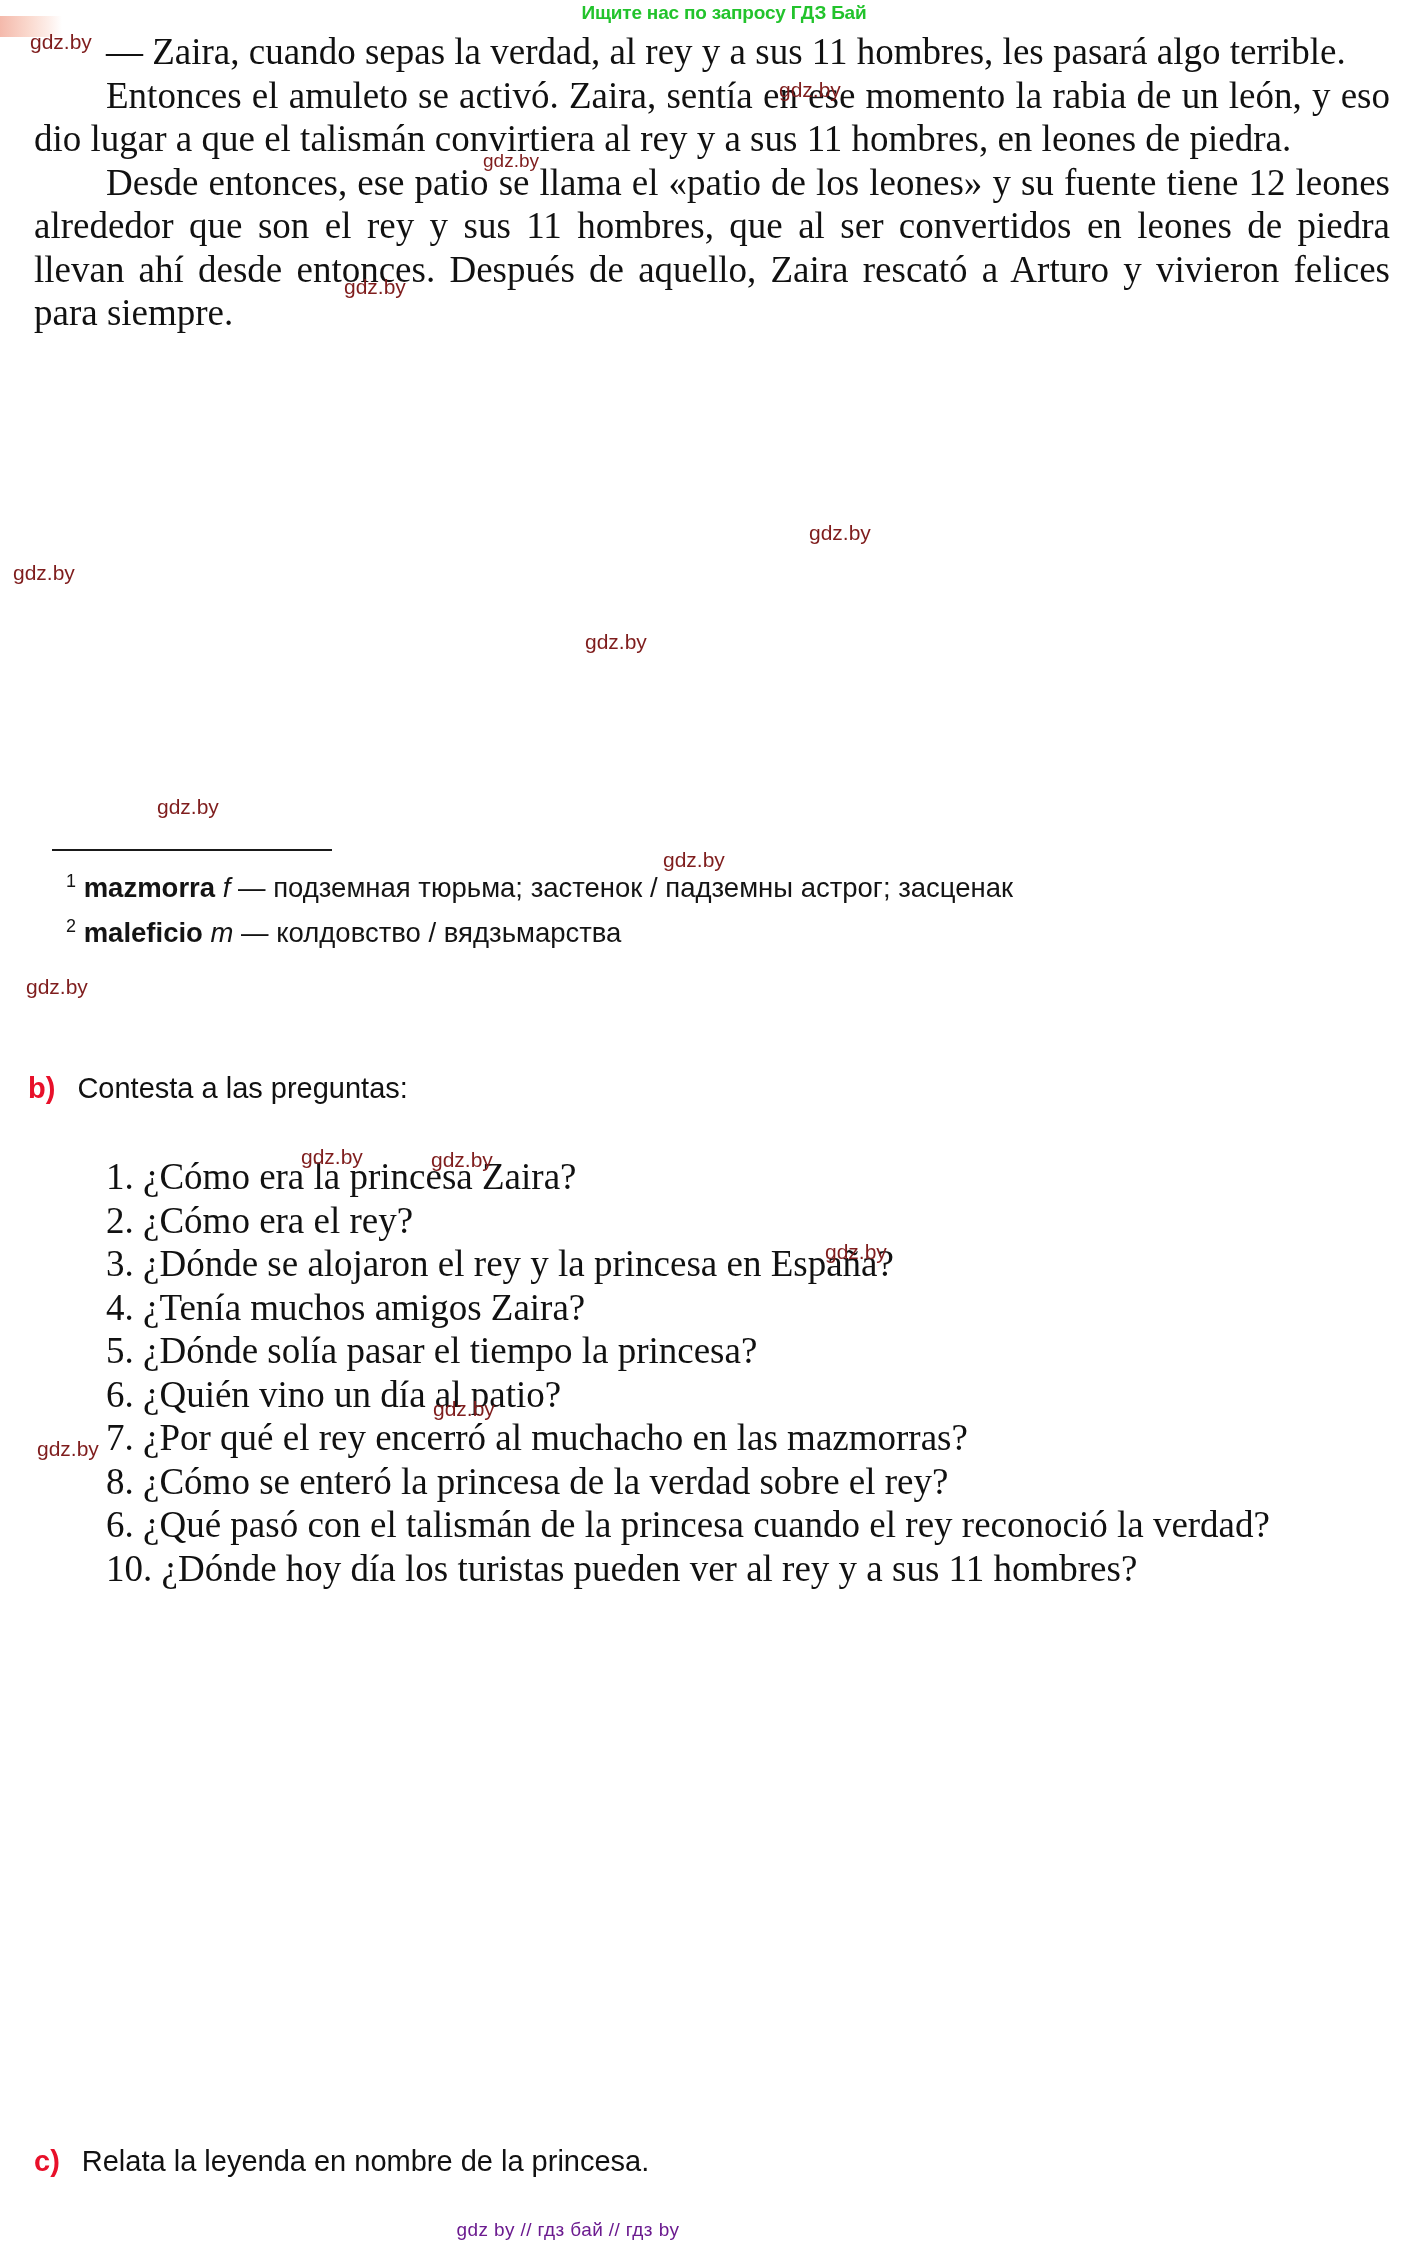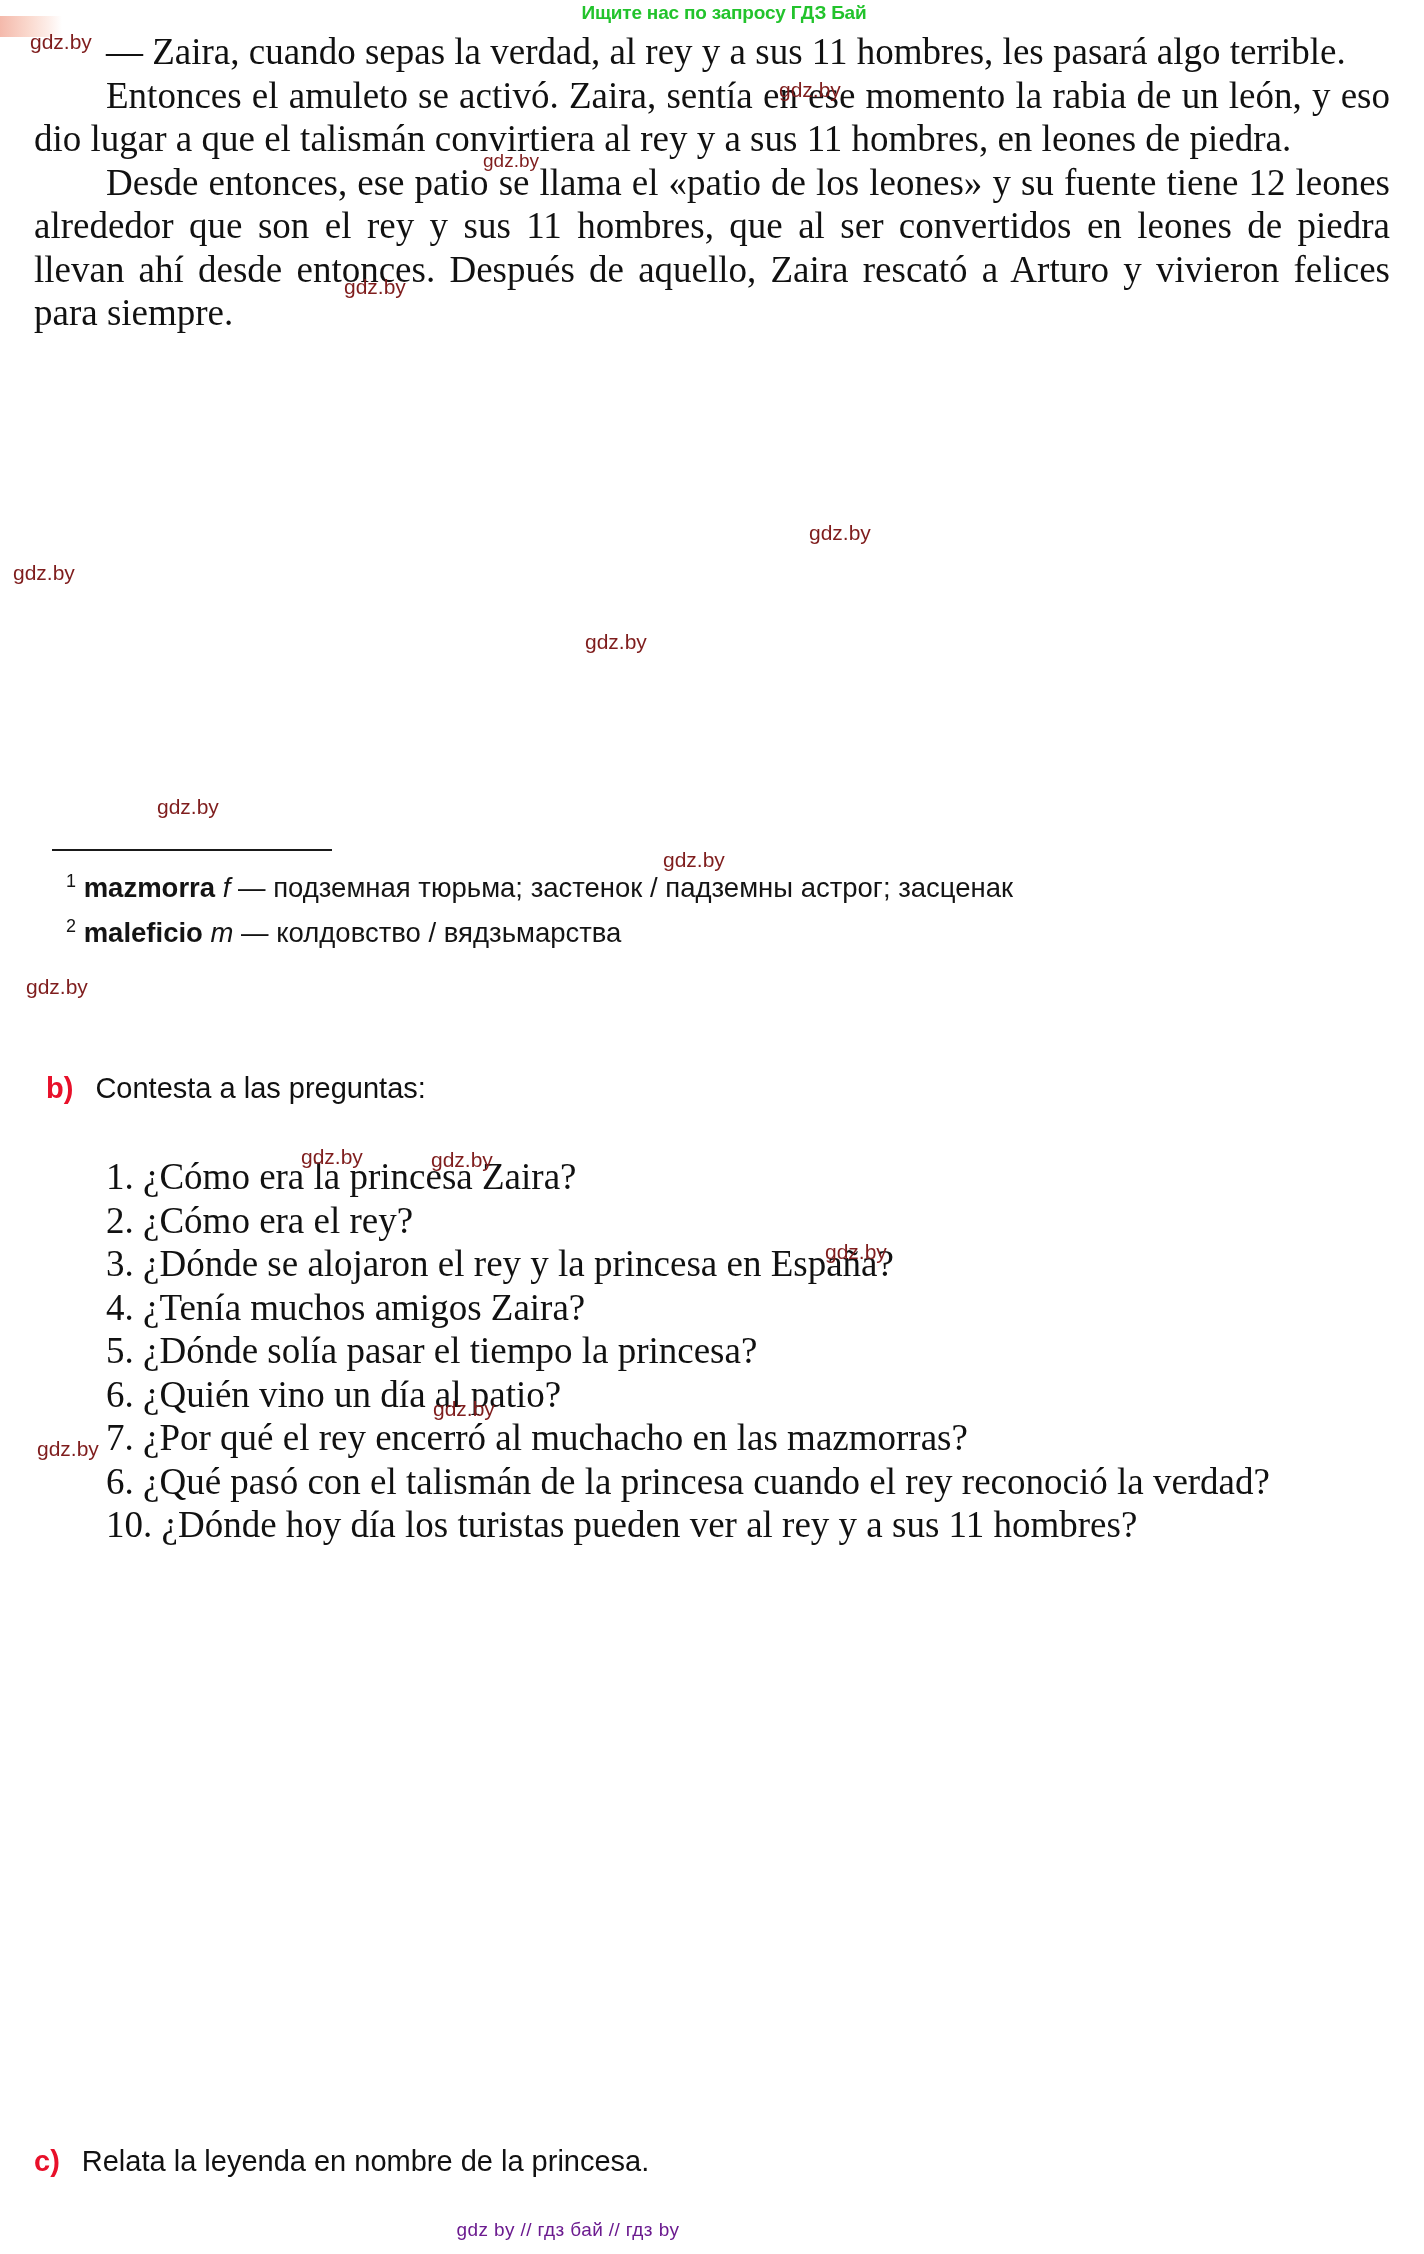--- a/index.html
+++ b/index.html
@@ -93,21 +93,21 @@
     margin-left:32px;
   }
   .footnotes .fn { margin:0; }
   .footnotes sup { font-size:18px; vertical-align:super; font-weight:normal; }
   .footnotes b { font-weight:bold; }
   .footnotes i { font-style:italic; }
 
   
   .task-b {
     position:absolute;
-    left:46px;
+    left:28px;
     top:1072px;
     font-family:"Liberation Sans", sans-serif;
     font-size:29px;
     color:#111111;
     z-index:2;
     white-space:nowrap;
   }
   .task-letter {
     color:#e8102a;
     font-weight:bold;
@@ -181,20 +181,21 @@
   </div>
 
   <div class="questions">
     <p class="q">1. ¿Cómo era la princesa Zaira?</p>
     <p class="q">2. ¿Cómo era el rey?</p>
     <p class="q">3. ¿Dónde se alojaron el rey y la princesa en España?</p>
     <p class="q">4. ¿Tenía muchos amigos Zaira?</p>
     <p class="q">5. ¿Dónde solía pasar el tiempo la princesa?</p>
     <p class="q">6. ¿Quién vino un día al patio?</p>
     <p class="q jst">7. ¿Por qué el rey encerró al muchacho en las mazmorras?</p>
+    <p class="q jst">8. ¿Cómo se enteró la princesa de la verdad sobre el rey?</p>
     <p class="q jst">6. ¿Qué pasó con el talismán de la princesa cuando el rey reconoció la verdad?</p>
     <p class="q jst">10. ¿Dónde hoy día los turistas pueden ver al rey y a sus 11 hombres?</p>
   </div>
 
   <div class="task-c">
     <span class="task-letter">c)</span><span>Relata la leyenda en nombre de la princesa.</span>
   </div>
 
   <div class="site-footer">gdz by  //  гдз бай  //  гдз by</div>
 

